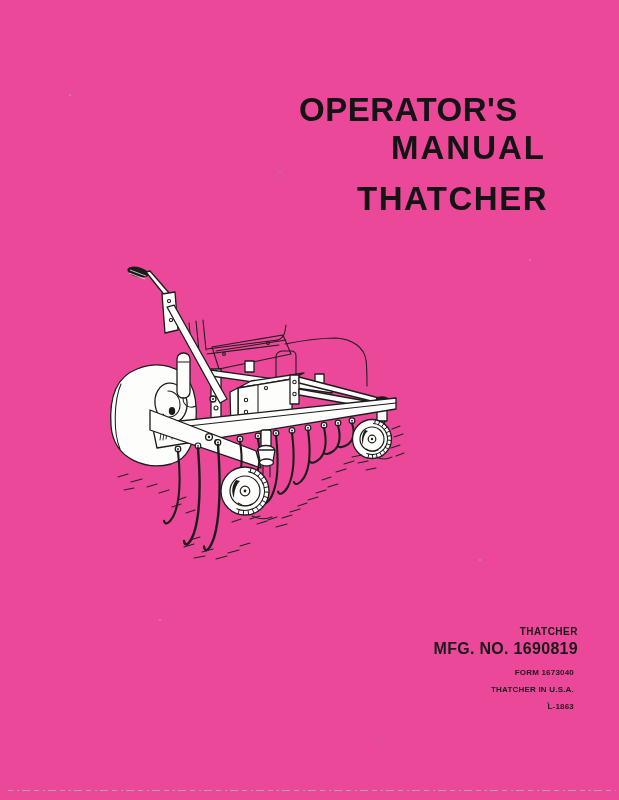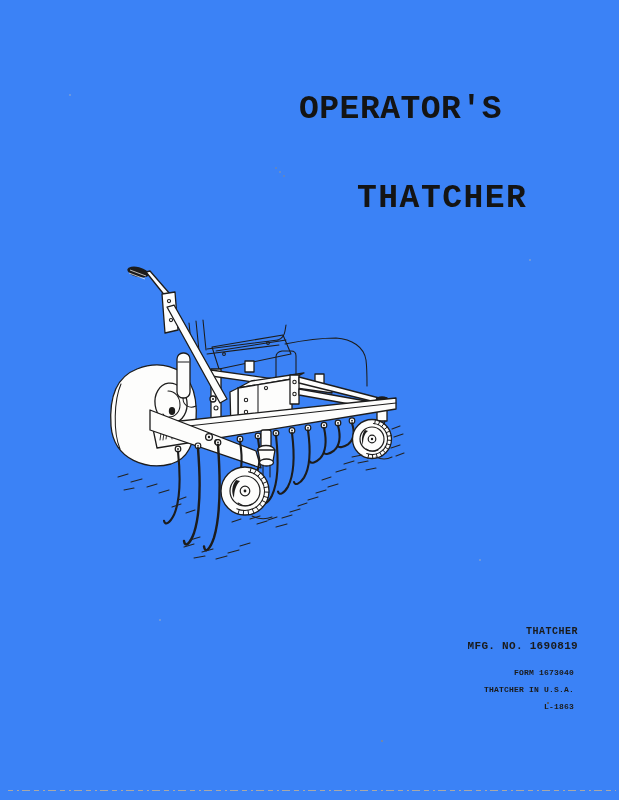--- a/index.html
+++ b/index.html
@@ -1,49 +1,50 @@
 <!DOCTYPE html>
 <html><head>
 <meta charset="utf-8">
 <style>
   html,body{margin:0;padding:0;background:#e8e8e6;}
   #page{
     position:relative;
     width:619px;height:800px;
-    background:#3b82f6;
+    background:#ec4899;
     overflow:hidden;
-    font-family:Liberation Mono, monospace;
+    font-family:Liberation Sans, sans-serif;
     color:#171717;
   }
   .ttl{position:absolute;font-weight:bold;line-height:1;white-space:nowrap;color:#141414;}
   #title1{left:299px;top:93px;font-size:33px;letter-spacing:0.5px;}
   #title2{left:391px;top:131px;font-size:33px;letter-spacing:2px;}
   #title3{left:357px;top:182px;font-size:33px;letter-spacing:1.5px;}
   .blk{position:absolute;text-align:right;font-weight:bold;color:#1a1a1a;white-space:nowrap;}
   #modelblk{right:41px;top:627px;}
   #modelblk .name{font-size:10px;letter-spacing:0.5px;line-height:1;margin-bottom:4px;}
-  #modelblk .mfg{font-size:11px;letter-spacing:0.3px;line-height:1;text-align:right;}
+  #modelblk .mfg{font-size:16px;letter-spacing:0.3px;line-height:1;text-align:right;}
   #printblk{right:45px;top:669px;font-size:8px;}
   #printblk div{line-height:1;margin-bottom:9px;letter-spacing:0.2px;}
   svg{position:absolute;}
   #art{left:95px;top:245px;}
   #noise{left:0;top:0;pointer-events:none;}
   .ink{stroke:#1c1c1c;fill:none;stroke-width:1.3;stroke-linecap:round;stroke-linejoin:round;}
   .fillbg{fill:#fdfdfc;}
   .thin{stroke-width:1.05;}
   .tine{stroke:#1c1c1c;fill:none;stroke-width:2.1;stroke-linecap:round;}
   .grass{stroke:#222;fill:none;stroke-width:1.1;stroke-linecap:round;}
   .dark{fill:#1b1b1b;stroke:none;}
 </style>
 </head>
 <body>
 
 <div id="page">
 
   <div id="title1" class="ttl">OPERATOR'S</div>
+  <div id="title2" class="ttl">MANUAL</div>
   <div id="title3" class="ttl">THATCHER</div>
 
   <svg id="art" width="340" height="330" viewBox="95 245 340 330">
 
     <g>
       <path class="ink thin" d="M189,323 L192,352"></path>
       <path class="ink thin" d="M196,321 L199,351"></path>
       <path class="ink thin" d="M203,320 L206,350"></path>
       <path class="ink thin" d="M207,349 L278,340"></path>
       <path class="ink thin" d="M207,354 L279,345"></path>

